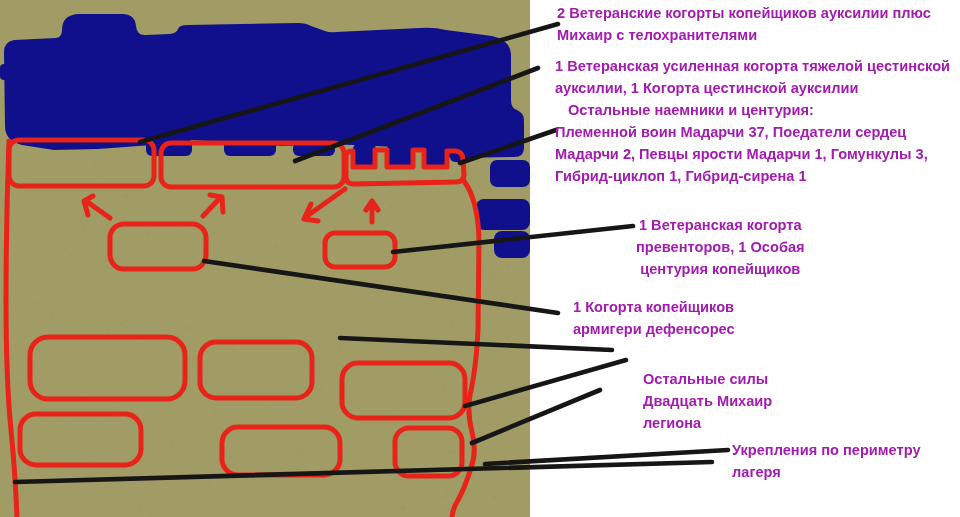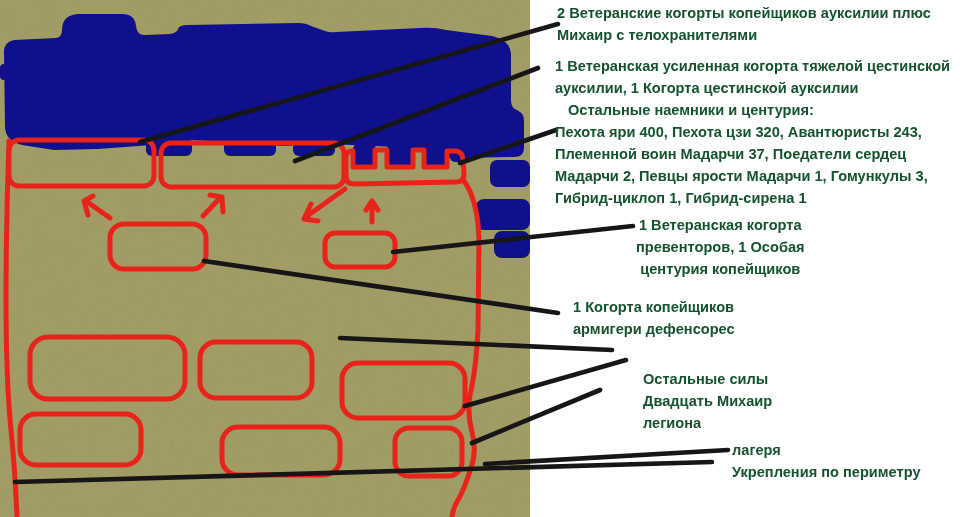--- a/index.html
+++ b/index.html
@@ -1,20 +1,20 @@
 <!DOCTYPE html>
 <html><head>
 <meta charset="utf-8">
 <style>
   html,body{margin:0;padding:0;}
   body{background:#ffffff;font-family:"Liberation Sans",sans-serif;}
   .stage{position:relative;width:960px;height:517px;overflow:hidden;background:#ffffff;}
   .map-svg{position:absolute;left:0;top:0;}
   .lines-svg{position:absolute;left:0;top:0;}
-  .callout{position:absolute;color:#14532d;font-weight:bold;font-size:14.6px;line-height:22px;white-space:nowrap;}
+  .callout{position:absolute;color:#a21caf;font-weight:bold;font-size:14.6px;line-height:22px;white-space:nowrap;}
   .cl{height:22px;}
   .cl.indent{padding-left:13px;}
 </style>
 </head>
 <body>
 
 <div class="stage">
 
   <svg class="map-svg" width="530" height="517" viewBox="0 0 530 517">
     <defs>
@@ -101,21 +101,20 @@
     <div class="cl">Михаир с телохранителями</div>
   </div>
 
   <div class="callout" style="left:555px;top:55px;">
     <div class="cl">1 Ветеранская усиленная когорта тяжелой цестинской</div>
     <div class="cl">ауксилии, 1 Когорта цестинской ауксилии</div>
   </div>
 
   <div class="callout" style="left:555px;top:99px;">
     <div class="cl indent">Остальные наемники и центурия:</div>
-    <div class="cl">Пехота яри 400, Пехота цзи 320, Авантюристы 243,</div>
     <div class="cl">Племенной воин Мадарчи 37, Поедатели сердец</div>
     <div class="cl">Мадарчи 2, Певцы ярости Мадарчи 1, Гомункулы 3,</div>
     <div class="cl">Гибрид-циклоп 1, Гибрид-сирена 1</div>
   </div>
 
   <div class="callout" style="left:636px;top:214px;text-align:center;">
     <div class="cl">1 Ветеранская когорта</div>
     <div class="cl">превенторов, 1 Особая</div>
     <div class="cl">центурия копейщиков</div>
   </div>
@@ -125,17 +124,17 @@
     <div class="cl">армигери дефенсорес</div>
   </div>
 
   <div class="callout" style="left:643px;top:368px;">
     <div class="cl">Остальные силы</div>
     <div class="cl">Двадцать Михаир</div>
     <div class="cl">легиона</div>
   </div>
 
   <div class="callout" style="left:732px;top:439px;">
+    <div class="cl">Укрепления по периметру</div>
     <div class="cl">лагеря</div>
-    <div class="cl">Укрепления по периметру</div>
   </div>
 
 </div>
 
 </body></html>

